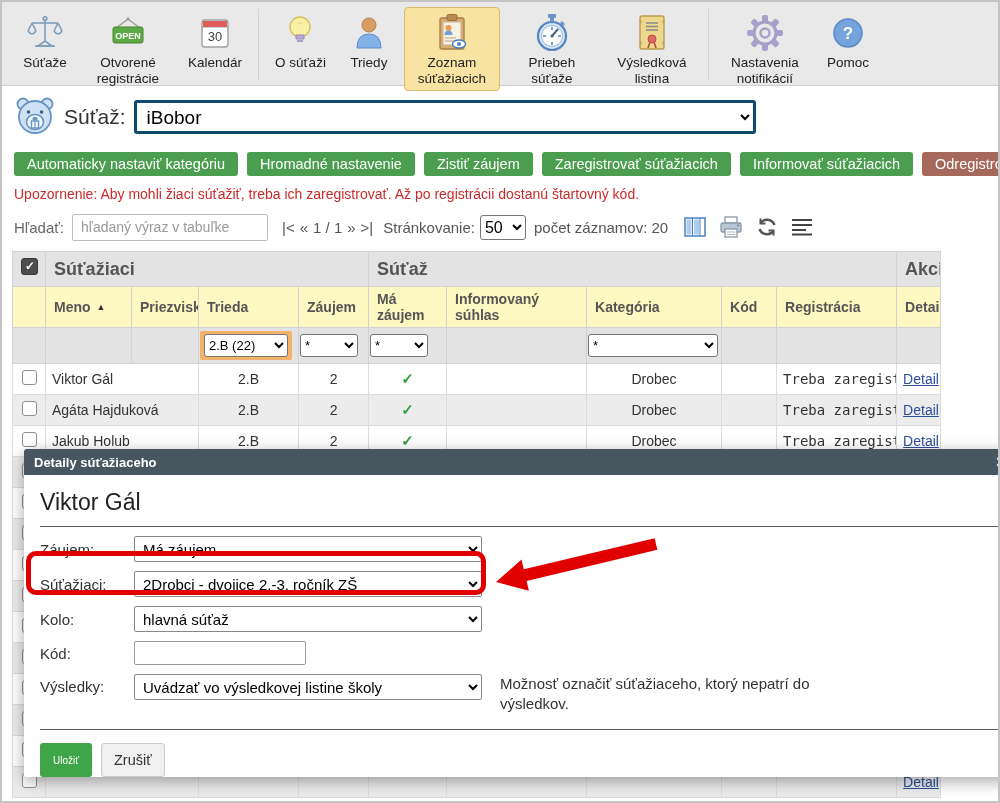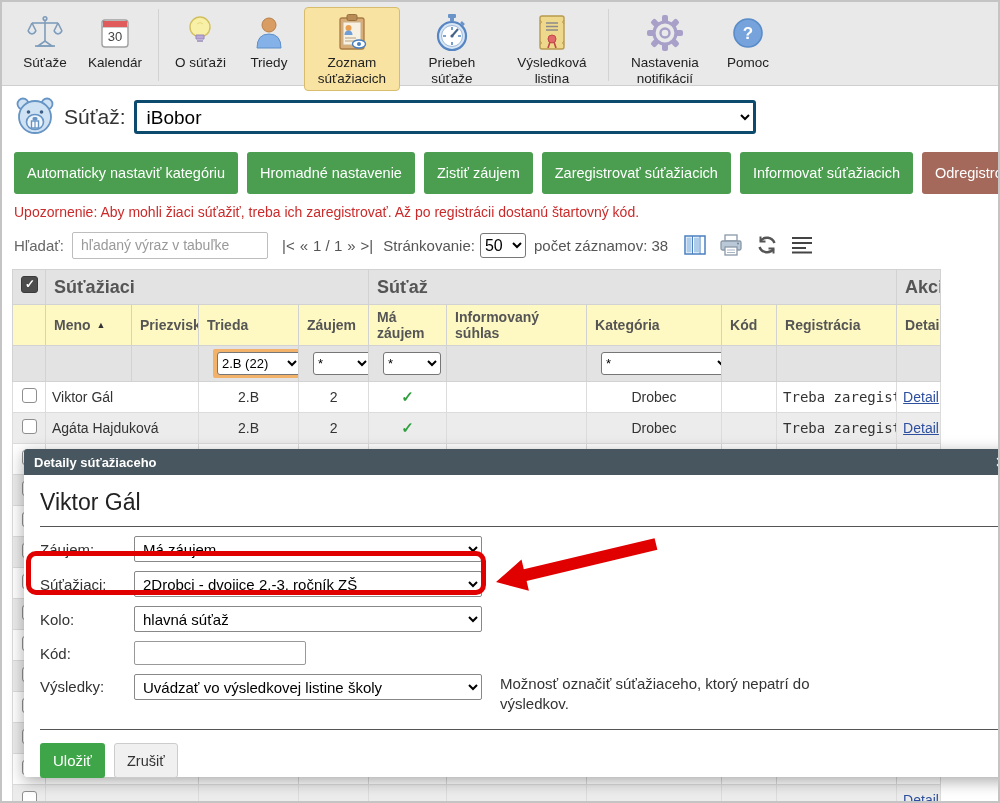--- a/index.html
+++ b/index.html
@@ -25,21 +25,21 @@
   .tb-item.active{background:var(--active_tab_bg);border-color:#d8bc6e;}
   .tb-sep{width:1px;background:#d3d3d3;height:72px;margin:2px 6px 0;}
 
   
   .competition-row{display:flex;align-items:center;margin:9px 0 0 12px;height:44px;}
   .competition-row .label{font-size:21px;color:#333;margin:0 8px;}
   .competition-select{width:622px;height:34px;font-size:19px;padding:0 6px;border:3px solid #0c4a6e;border-radius:3px;background:#fff;font-family:"Liberation Sans",sans-serif;}
 
   
   .actions-row{display:flex;gap:9px;margin:13px 0 0 12px;align-items:center;}
-  .btn-green,.btn-danger{border:none;border-radius:3px;color:#fff;font-size:14.5px;padding:13px 13px;cursor:pointer;font-family:"Liberation Sans",sans-serif;white-space:nowrap;}
+  .btn-green,.btn-danger{border:none;border-radius:3px;color:#fff;font-size:14.5px;padding:4px 13px;cursor:pointer;font-family:"Liberation Sans",sans-serif;white-space:nowrap;}
   .btn-green{background:var(--green_button);}
   .btn-danger{background:var(--danger_button);margin-left:auto;border-top-right-radius:0;border-bottom-right-radius:0;}
 
   
   .warning{color:var(--warning_text);font-size:14px;margin:10px 0 0 12px;}
 
   
   .controls{display:flex;align-items:center;margin:10px 0 0 12px;height:30px;font-size:15px;color:#666;}
   .controls .search-input{width:196px;height:27px;border:1px solid #bdbdbd;border-radius:2px;padding:0 8px;font-size:14px;margin-left:8px;color:#444;font-family:"Liberation Sans",sans-serif;}
   .controls .search-input::placeholder{color:#9a9a9a;}
@@ -50,21 +50,21 @@
   .page-size{width:46px;height:25px;border:1px solid #777;border-radius:3px;background:#fff;font-size:16px;margin-left:5px;font-family:"Liberation Sans",sans-serif;}
   .records{margin-left:8px;color:#555;}
   .ctl-icons{display:flex;align-items:center;gap:13px;margin-left:16px;}
   .ctl-icons>span{cursor:pointer;display:inline-flex;}
 
   
   table.grid{border-collapse:collapse;margin:9px 0 0 10px;width:928px;table-layout:fixed;border:1px solid #c9c9c9;}
   table.grid th, table.grid td{border:1px solid #d2d2d2;font-size:14px;overflow:hidden;}
   tr.group-row th{background:#e3e3e3;color:#555;text-align:left;padding:6px 8px;font-size:18px;height:28px;}
   tr.cols-row th{background:#fef9c3;color:#555;text-align:left;padding:4px 8px;font-weight:bold;height:26px;}
-  tr.filter-row td{background:#e3e3e3;padding:3px 14px;height:31px;}
+  tr.filter-row td{background:#e3e3e3;padding:3px 1px;height:31px;}
   .sort-icon{font-size:9px;color:#333;margin-left:6px;vertical-align:2px;}
   .filter-highlight{display:inline-block;background:var(--filter_highlight);padding:3px 4px;border-radius:2px;}
   select.filter-sel{height:23px;border:1px solid #767676;border-radius:3px;background:#fff;font-size:13px;font-family:"Liberation Sans",sans-serif;}
   .w84{width:84px;} .w58{width:58px;} .w130{width:130px;}
   tr.data-row{height:31px;background:#fff;}
   tr.data-row:nth-child(even){background:#ececec;}
   tr.data-row td{padding:2px 6px;color:#333;border-color:#dcdcdc;}
   td.c{text-align:center;}
   .check-mark{color:var(--check_green);font-weight:bold;font-size:15px;}
   .reg-cell{font-family:"DejaVu Sans Mono",monospace;font-size:12px;color:var(--registration_red);white-space:nowrap;}
@@ -83,21 +83,21 @@
   .modal-title{font-size:23px;font-weight:400;color:#222;margin:12px 0 10px;}
   .modal hr{border:none;border-top:1px solid #555;}
   .field-row{display:flex;align-items:center;margin-top:9px;}
   .field-row .flabel{width:94px;font-size:15px;color:#333;}
   .field-row select{width:348px;height:26px;font-size:15px;border:1px solid #888;border-radius:2px;background:#fff;font-family:"Liberation Sans",sans-serif;padding-left:4px;}
   .field-row input{width:172px;height:24px;border:1px solid #999;border-radius:2px;font-size:15px;padding:0 5px;}
   .field-row .note{margin-left:18px;width:336px;font-size:15px;color:#333;line-height:1.3;}
   .row-vysledky{align-items:flex-start;}
   .row-vysledky .flabel{padding-top:4px;}
   .modal-footer{display:flex;gap:9px;margin-top:13px;padding:0 16px;}
-  .btn-save{background:#3fa549;color:#fff;border:none;border-radius:3px;font-size:15px;padding:9px 13px;cursor:pointer;font-family:"Liberation Sans",sans-serif;}
+  .btn-save{background:#3fa549;color:#fff;border:none;border-radius:3px;font-size:10px;padding:9px 13px;cursor:pointer;font-family:"Liberation Sans",sans-serif;}
   .btn-cancel{background:#f0f0f0;color:#333;border:1px solid #ccc;border-radius:3px;font-size:14.5px;padding:8px 12px;cursor:pointer;font-family:"Liberation Sans",sans-serif;}
   .hr-title{margin-top:6px;}
   .hr-footer{margin-top:16px;}
 
   
   .anno-box{position:absolute;left:24px;top:549px;width:460px;height:44px;border:5px solid var(--annotation_red);border-radius:10px;z-index:60;pointer-events:none;}
   .anno-arrow{position:absolute;left:488px;top:534px;z-index:60;pointer-events:none;}
 </style>
 </head>
 <body>
@@ -113,20 +113,31 @@
             <path d="M12 31 L19 26 L26 31 Z"></path>
             <path d="M9 31 h20"></path>
           <path d="M6 8 h26"></path>
             <path d="M6 8 L2 16 M6 8 L10 16"></path>
             <path d="M2 16 Q6 22 10 16" fill="#dce8f2"></path>
           <path d="M32 8 L28 16 M32 8 L36 16"></path>
             <path d="M28 16 Q32 22 36 16" fill="#dce8f2"></path>
         </svg>
       </span>
       <span>Súťaže</span>
+    </div>
+    <div class="tb-item">
+      <span class="icon-box">
+        <svg width="40" height="38" viewBox="0 0 40 38">
+          <path d="M8 14 L20 5 L32 14" fill="none" stroke="#999" stroke-width="1.3"></path>
+          <circle cx="20" cy="5" r="1.5" fill="#999"></circle>
+          <rect x="5" y="13" width="30" height="16" rx="2" fill="#5caa44" stroke="#468535"></rect>
+          <text x="20" y="24.5" font-size="9" font-weight="bold" fill="#fff" text-anchor="middle" font-family="Liberation Sans, sans-serif">OPEN</text>
+        </svg>
+      </span>
+      <span>Otvorené registrácie</span>
     </div>
     <div class="tb-item">
       <span class="icon-box">
         <svg width="32" height="34" viewBox="0 0 32 34">
           <rect x="3" y="4" width="26" height="27" rx="3" fill="#fff" stroke="#a0a0a0" stroke-width="1.4"></rect>
           <path d="M3 11 h26" stroke="#a0a0a0"></path>
           <rect x="4" y="5" width="24" height="6" fill="#e05b5b"></rect>
           <text x="16" y="25" font-size="13" fill="#444" text-anchor="middle" font-family="Liberation Sans, sans-serif">30</text>
         </svg>
       </span>
@@ -264,21 +275,21 @@
       <span>|&lt;</span>
       <span>«</span>
       <span class="page-ind">1 / 1</span>
       <span>»</span>
       <span>&gt;|</span>
     </span>
     <span class="paging-label">Stránkovanie:</span>
     <select class="page-size">
       <option>50</option>
     </select>
-    <span class="records">počet záznamov: 38</span>
+    <span class="records">počet záznamov: 20</span>
     <span class="ctl-icons">
       <span>
         <svg width="22" height="20" viewBox="0 0 22 20">
           <rect x="1" y="1" width="20" height="18" fill="#fff" stroke="#4a7fc0" stroke-width="1.5"></rect>
           <rect x="2.5" y="2.5" width="5" height="15" fill="#aecdea"></rect>
           <rect x="10" y="2.5" width="5" height="15" fill="#aecdea"></rect>
           <path d="M8.5 1 v18 M16 1 v18" stroke="#4a7fc0"></path>
         </svg>
       </span>
       <span>

